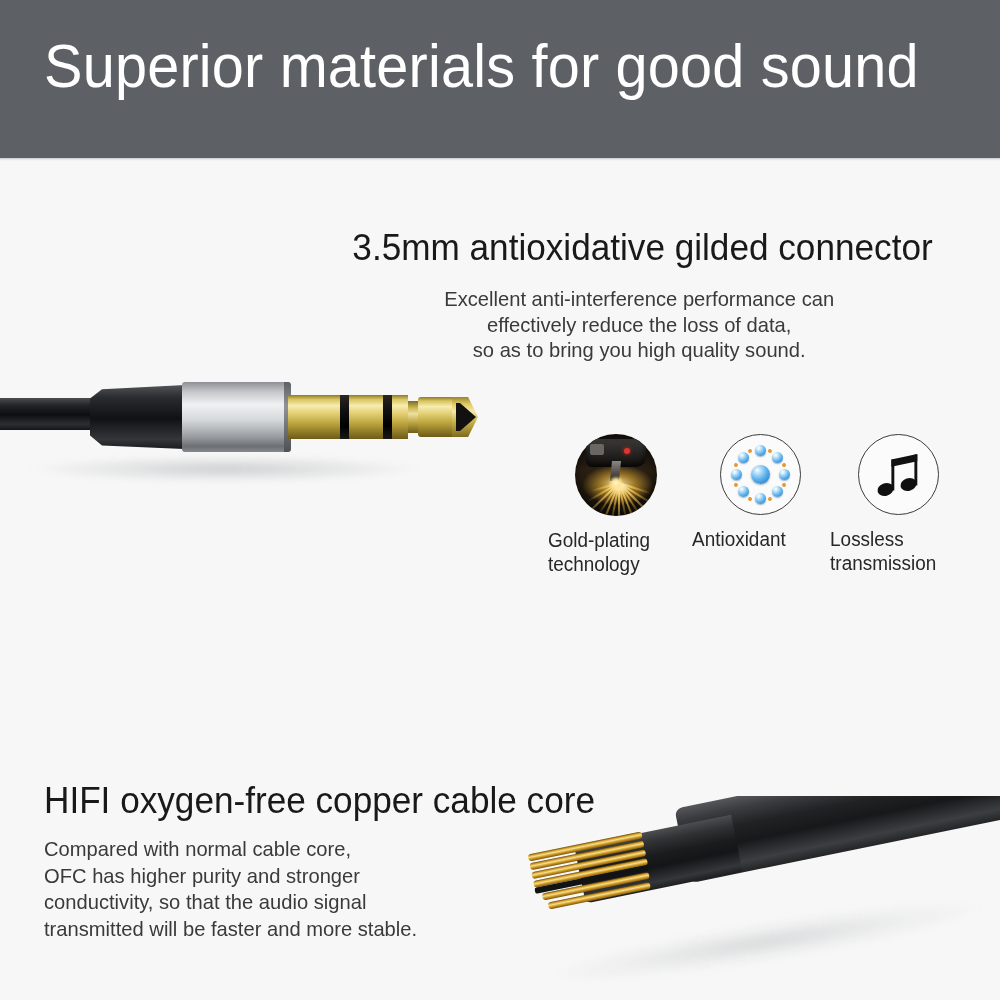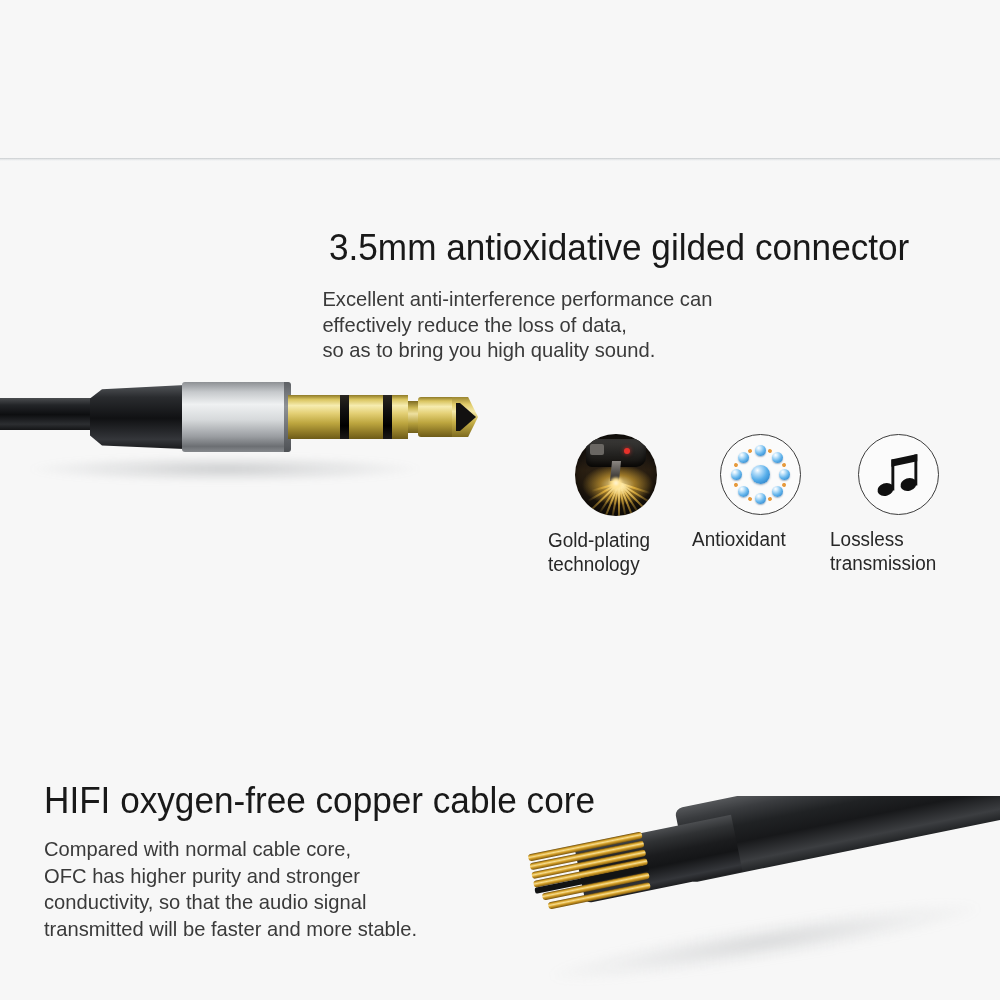--- a/index.html
+++ b/index.html
@@ -28,21 +28,21 @@
     font-size:62px;line-height:74px;
     font-weight:300;color:#ffffff;
     letter-spacing:0.2px;
     transform:scaleX(0.93);transform-origin:left top;
     white-space:nowrap;
   }
 
   
   .sec1-text{
     position:absolute;right:44px;top:224px;width:660px;
-    text-align:left;
+    text-align:center;
   }
   .sec1-heading{
     font-family:"Liberation Sans Narrow","Liberation Sans",sans-serif;
     font-size:37px;line-height:48px;font-weight:400;color:#191919;
     transform:scaleX(0.95);transform-origin:right top;
     white-space:nowrap;
   }
   .sec1-body{
     margin-top:14px;
     font-family:"Liberation Sans Narrow","Liberation Sans",sans-serif;
@@ -258,20 +258,23 @@
   .cablepic .gap{
     position:absolute;left:0;top:36px;width:100%;height:6px;
     background:#121314;border-radius:2px;
   }
 </style>
 </head>
 <body>
 
 <div class="page">
 
+  <div class="header-band">
+    <div class="header-title">Superior materials for good sound</div>
+  </div>
   <div class="header-rule"></div>
 
   <div class="sec1-text">
     <div class="sec1-heading">3.5mm antioxidative gilded connector</div>
     <div class="sec1-body">
       <div>Excellent anti-interference performance can</div>
       <div>effectively reduce the loss of data,</div>
       <div>so as to bring you high quality sound.</div>
     </div>
   </div>

